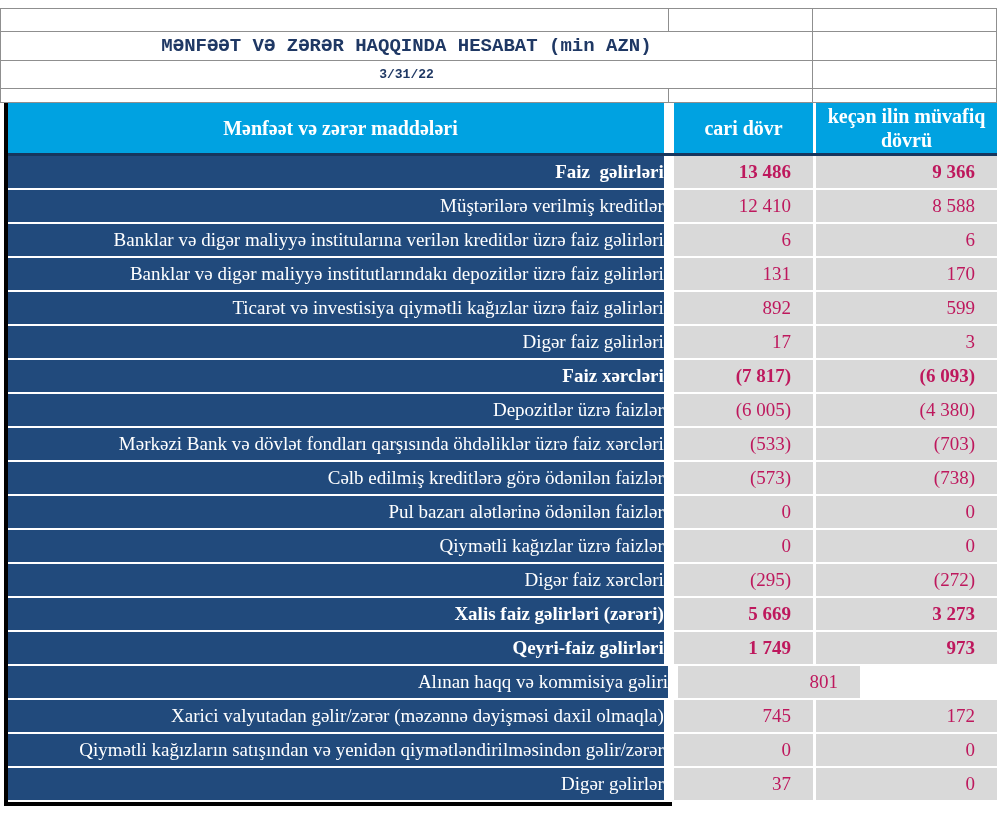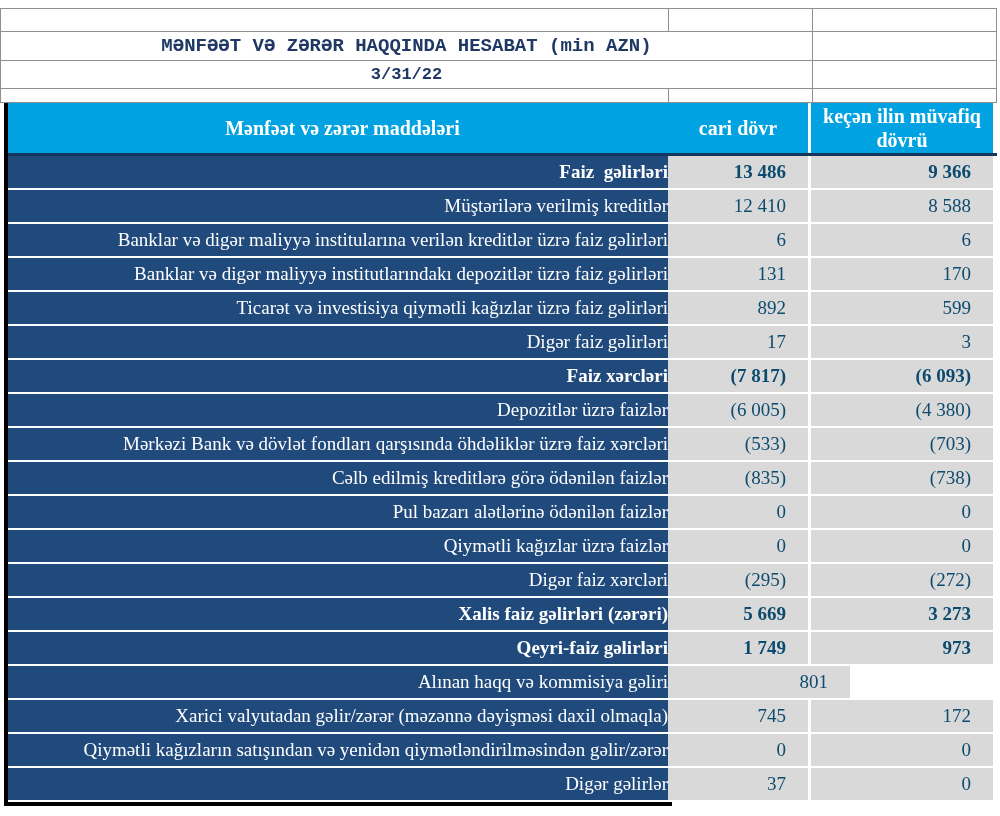--- a/index.html
+++ b/index.html
@@ -24,36 +24,36 @@
   .r4{height:14px;}
   .w-a{width:668px;}
   .w-b{width:144px;}
   .w-c{flex:1;}
   .w-merged{width:812px;}
   .title-cell,.date-cell{
     display:flex;align-items:center;justify-content:center;
     color:#1f3864;font-weight:bold;font-family:Liberation Mono, monospace;
   }
   .title-cell{font-size:19px;}
-  .date-cell{font-size:17px;}
+  .date-cell{font-size:13px;}
 
   
   .fin-table{
     position:absolute;top:103px;left:4px;width:993px;
     border-left:4px solid #000000;background:#ffffff;
   }
   .row{display:flex;margin-bottom:2px;height:32px;}
   .hdr-row{height:53px;margin-bottom:0;border-bottom:3px solid #17365d;}
   .cell{display:flex;align-items:center;justify-content:flex-end;}
   .lbl{width:660px;background:#214a7c;color:#ffffff;padding-left:9px;
-       font-size:19px;margin-right:0;}
+       font-size:19px;margin-right:10px;}
   .lbl .lbl-text{white-space:pre;}
   .c2{width:140px;margin-right:3px;}
   .c3{width:182px;}
-  .val{background:#d9d9d9;color:#0c4a6e;justify-content:flex-end;
+  .val{background:#d9d9d9;color:#be185d;justify-content:flex-end;
        padding-right:22px;font-size:19px;}
   .hdr{background:#00a2e1;color:#ffffff;font-weight:bold;font-size:20px;
        justify-content:center;text-align:center;line-height:1.2;}
   .row.bold .lbl,.row.bold .val{font-weight:bold;}
   .bottom-bar{height:4px;width:664px;background:#000000;}
 </style>
 </head>
 <body>
 
 <div class="top-grid">
@@ -200,21 +200,21 @@
     <div class="cell val c3">
       <span>(703)</span>
     </div>
   </div>
 
   <div class="row">
     <div class="cell lbl">
       <span class="lbl-text">Cəlb edilmiş kreditlərə görə ödənilən faizlər</span>
     </div>
     <div class="cell val c2">
-      <span>(835)</span>
+      <span>(573)</span>
     </div>
     <div class="cell val c3">
       <span>(738)</span>
     </div>
   </div>
 
   <div class="row">
     <div class="cell lbl">
       <span class="lbl-text">Pul bazarı alətlərinə ödənilən faizlər</span>
     </div>

